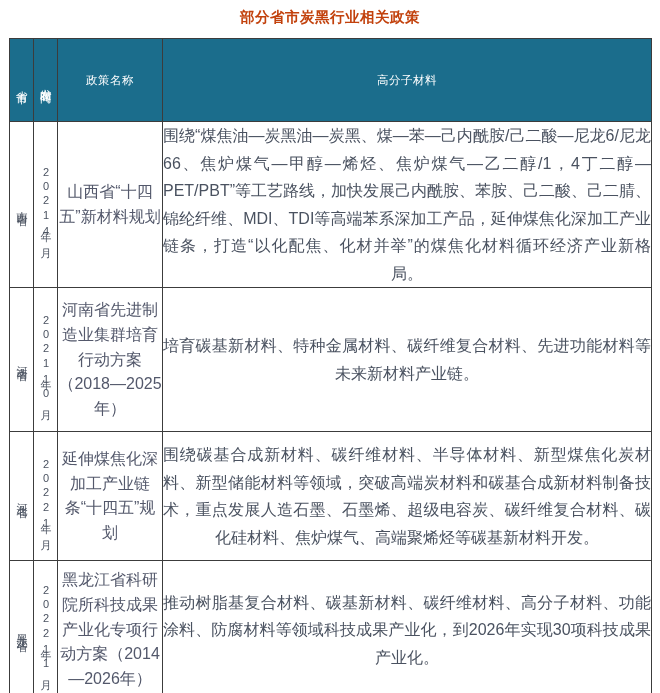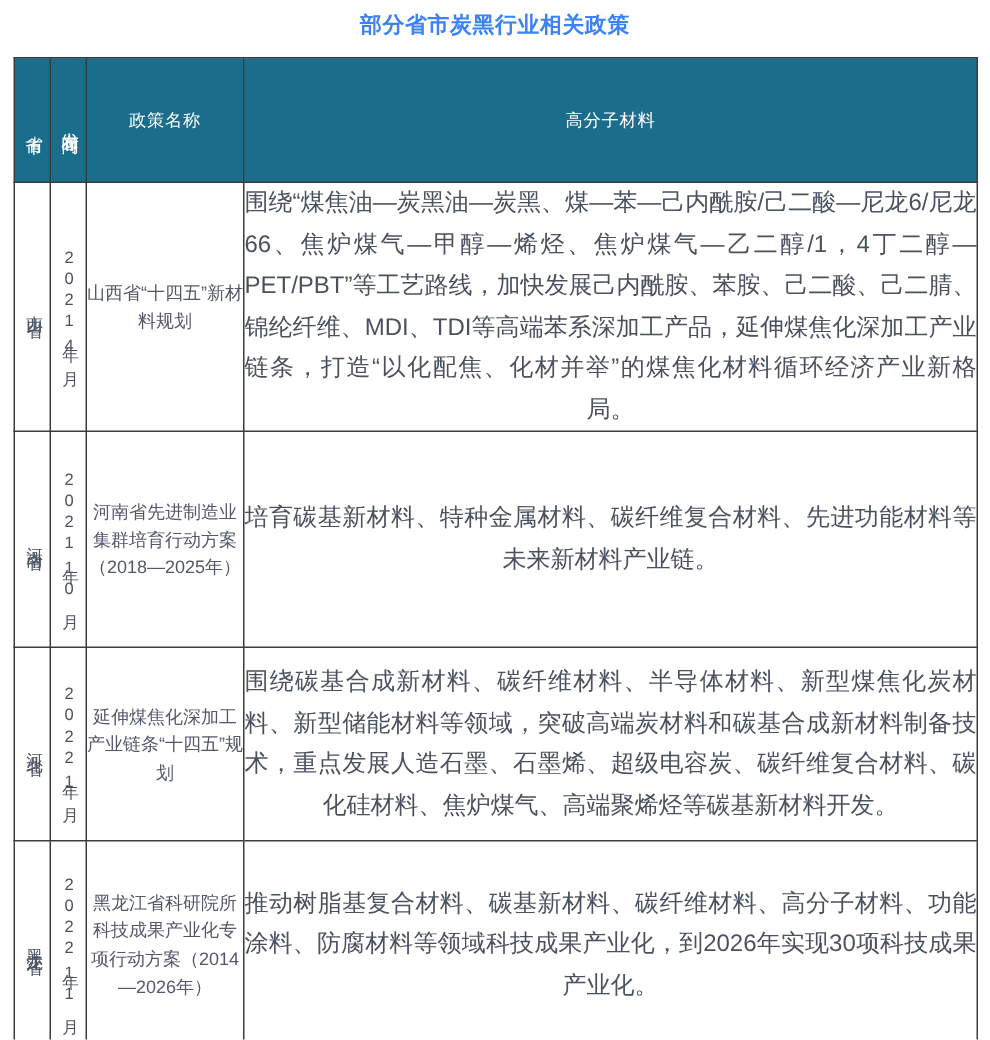--- a/index.html
+++ b/index.html
@@ -20,21 +20,21 @@
     width: 660px;
     height: 693px;
     box-sizing: border-box;
   }
 
   
   .chart-title {
     text-align: center;
     font-size: 14.5px;
     font-weight: bold;
-    color: #3b82f6;
+    color: #c2410c;
     letter-spacing: 0.5px;
     padding-top: 9px;
     padding-bottom: 12px;
     line-height: 1.2;
   }
 
   
   .table-wrap {
     margin: 0 9px 0 9px;
     width: 642px;
@@ -50,21 +50,21 @@
 
   table.policy-table td,
   table.policy-table th {
     border: 1px solid #3c3c3c;
     padding: 0;
     vertical-align: middle;
   }
 
   
   thead tr {
-    background: #15803d;
+    background: #a21caf;
     margin-left: 36px;
   }
   thead th {
     background: #1b6d8c;
     color: #ffffff;
     font-weight: normal;
     font-size: 11.5px;
     height: 82px;
     text-align: center;
     border-color: #2f2f2f;
@@ -106,21 +106,21 @@
     line-height: 1.55;
     letter-spacing: 2.2px;
     font-size: 11px;
     color: #4a5260;
   }
 
   .cell-name {
     text-align: center;
     padding: 7px 6px;
     line-height: 1.55;
-    font-size: 12px;
+    font-size: 16px;
     color: #53586b;
   }
 
   .cell-detail {
     text-align: justify;
     text-align-last: center;
     padding: 9px 13px;
     line-height: 1.72;
     font-size: 16px;
     color: #4a5260;

